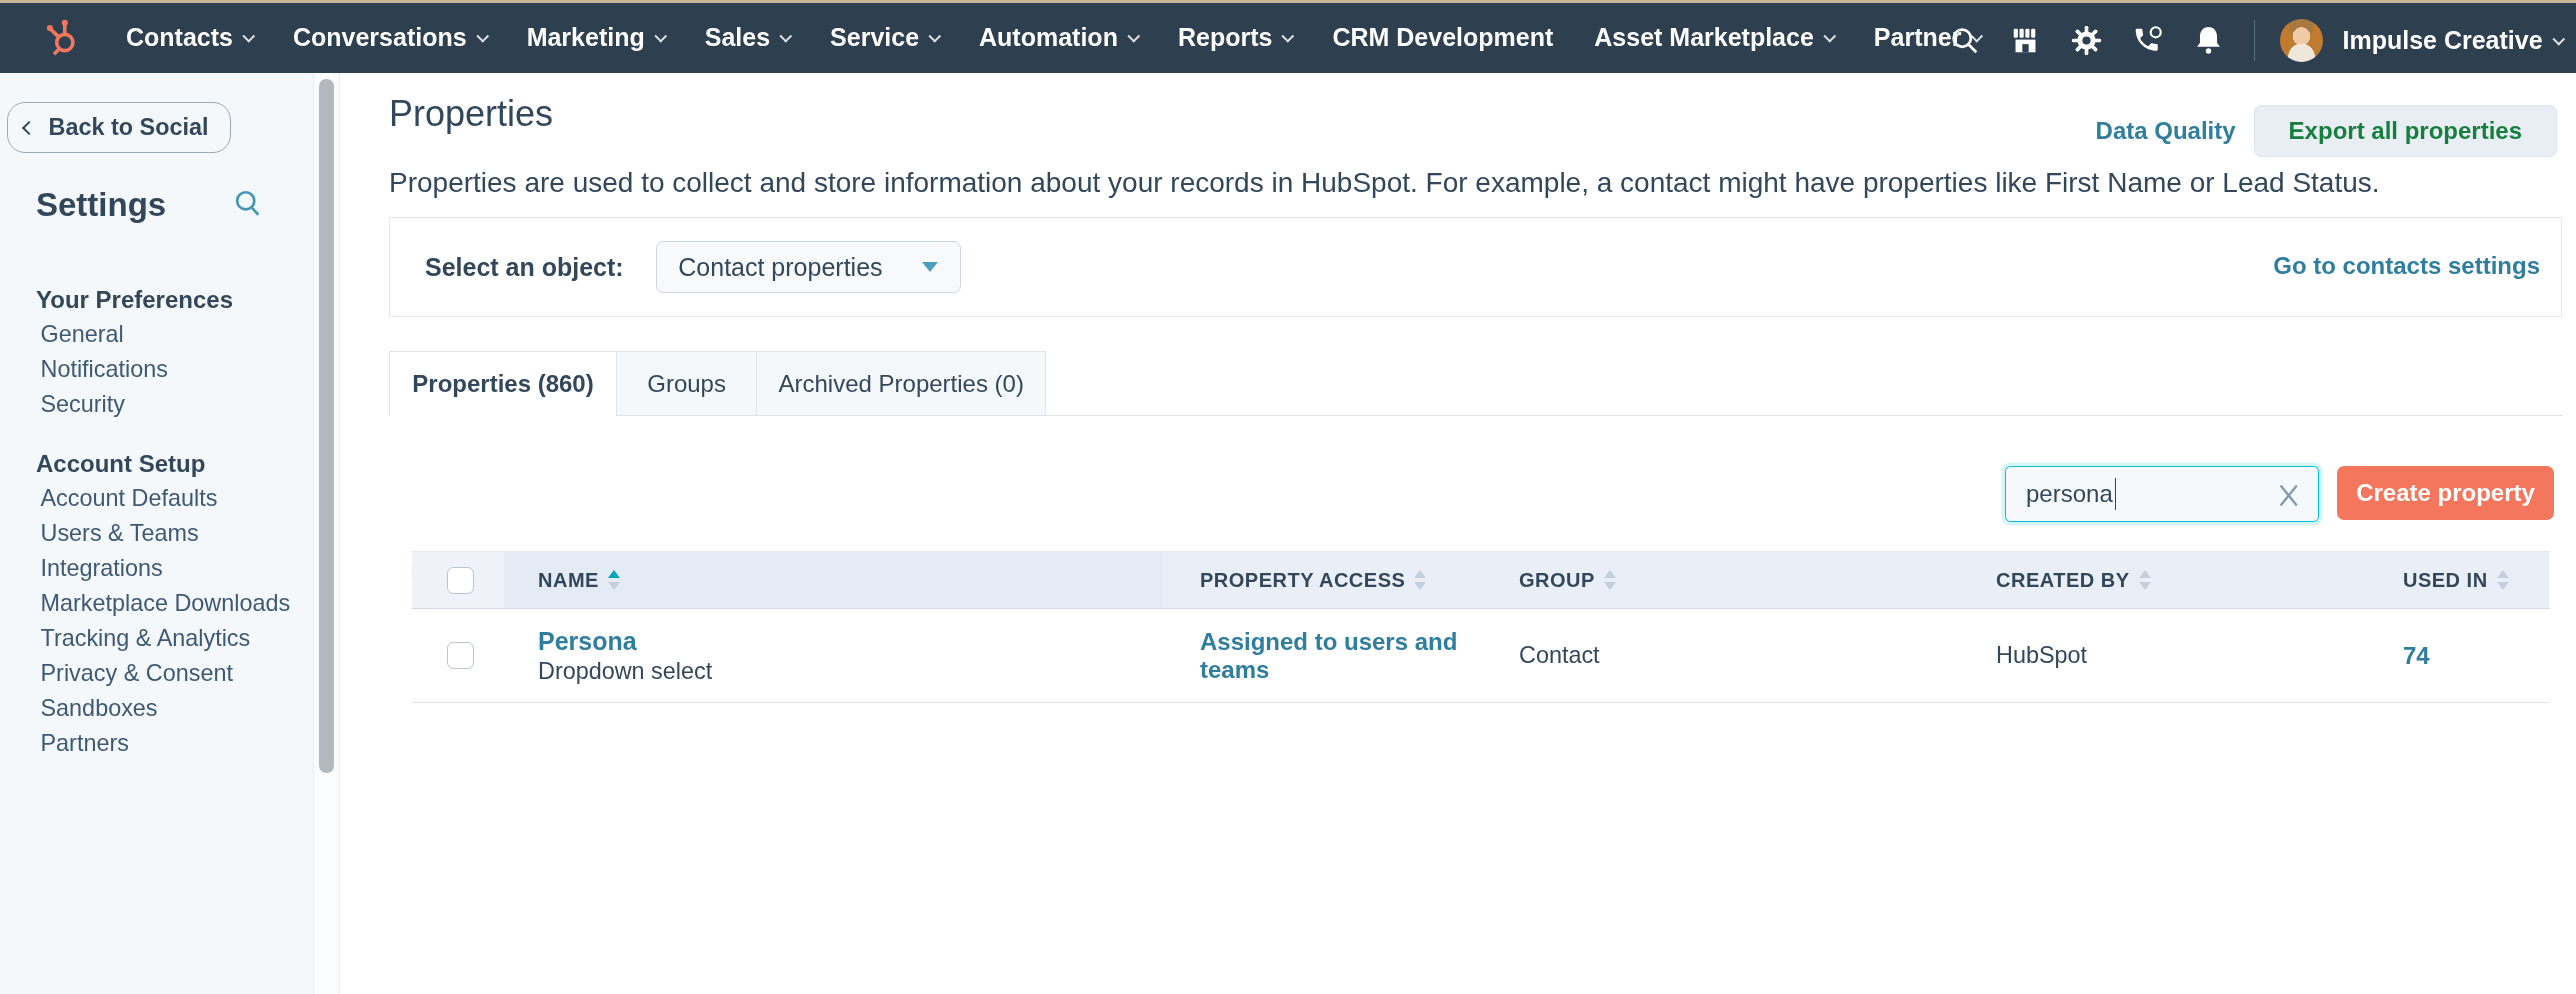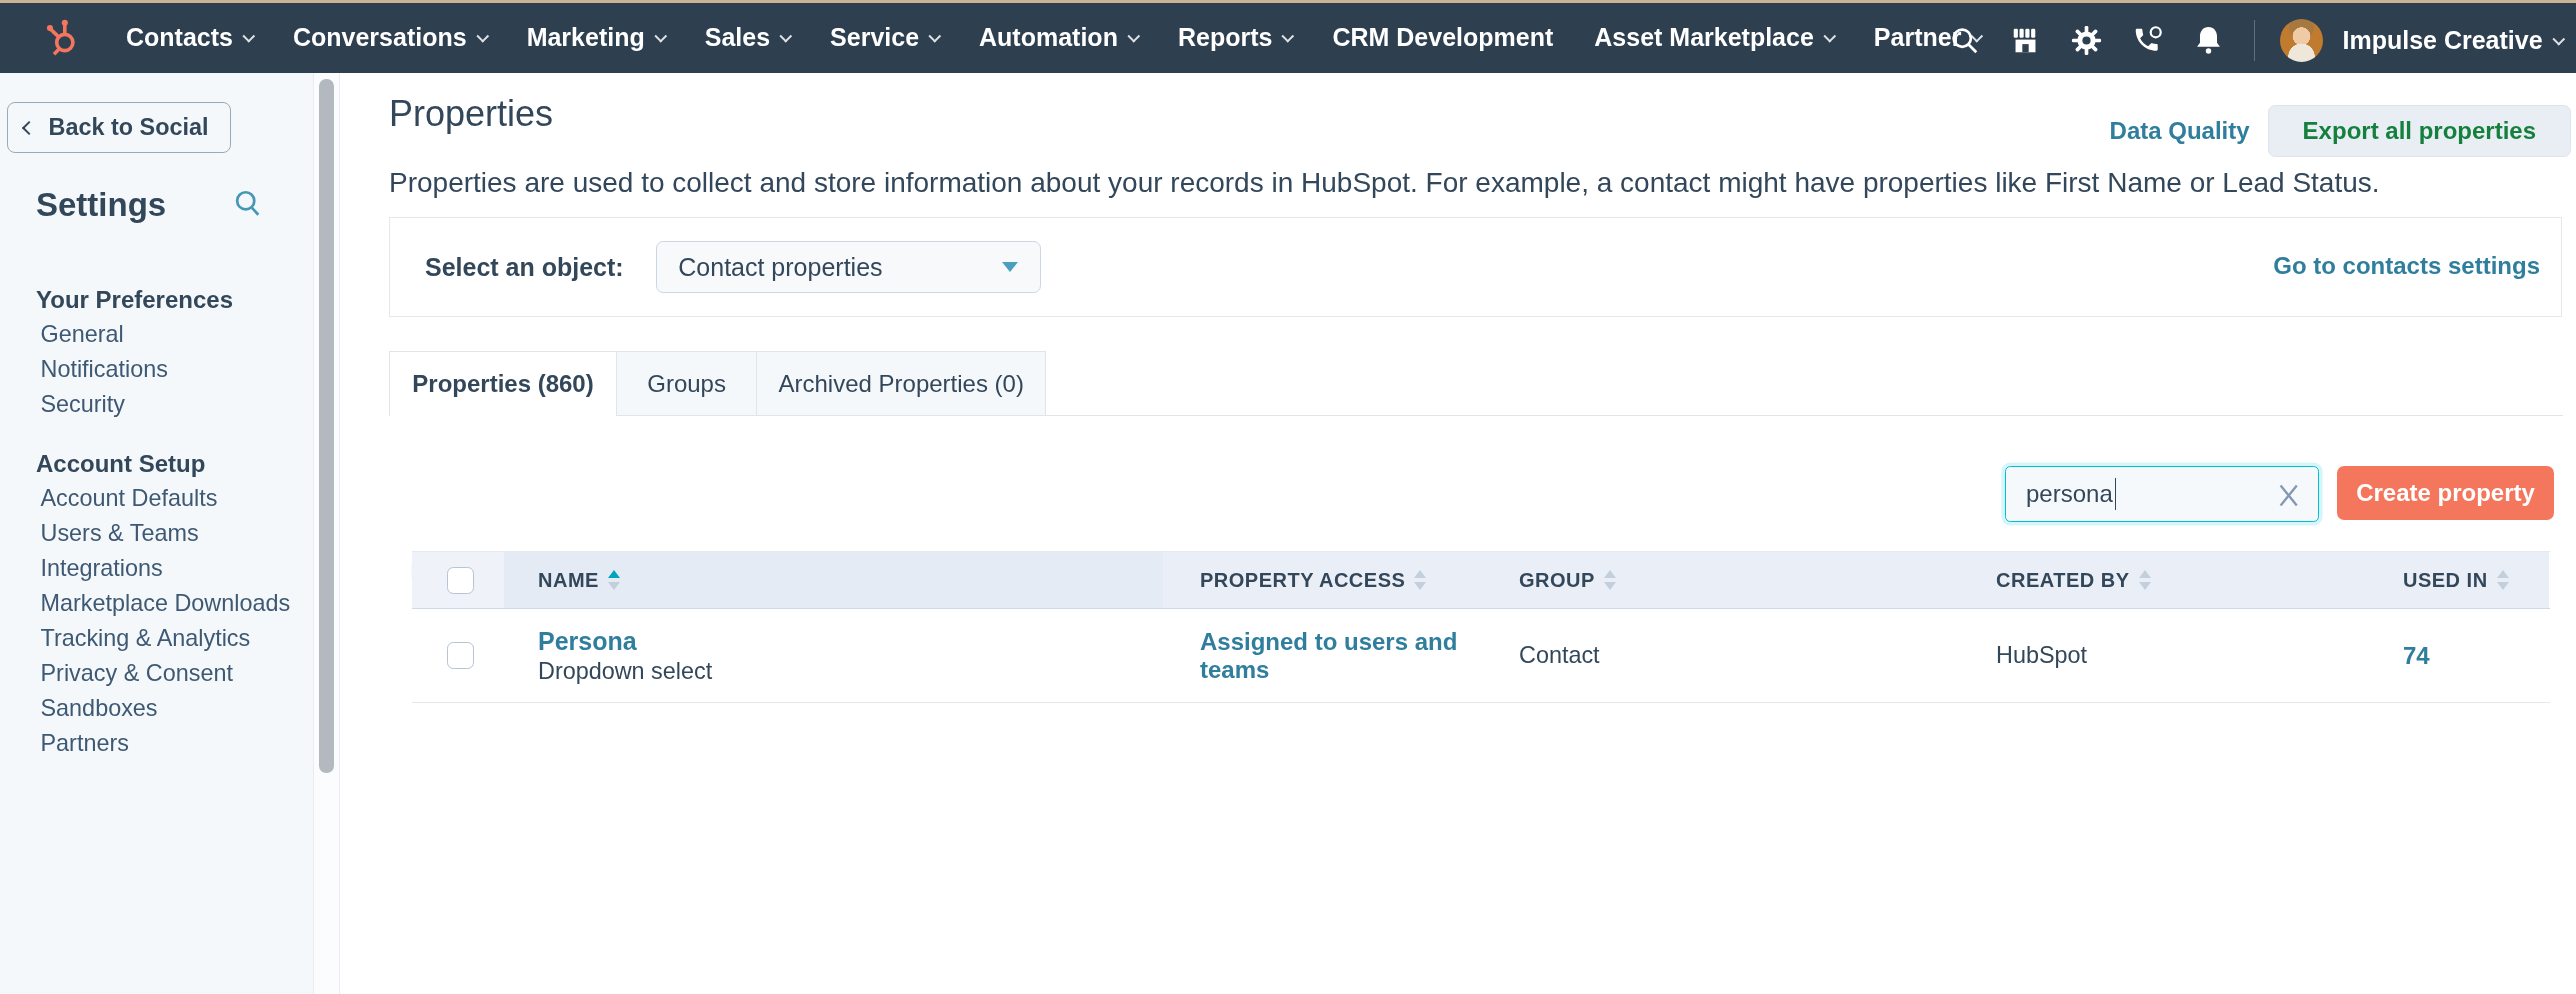--- a/index.html
+++ b/index.html
@@ -19,42 +19,42 @@
   .avatar{width:43px;height:43px;border-radius:50%;margin-left:25px;cursor:pointer;
     background:
       radial-gradient(circle at 50% 88%, #efe7d9 0 30%, rgba(0,0,0,0) 31%),
       radial-gradient(circle at 50% 40%, #f0c9a5 0 26%, rgba(0,0,0,0) 27%),
       radial-gradient(circle at 50% 20%, #a8793f 0 30%, rgba(0,0,0,0) 31%),
       #c07b2e;}
   .account{display:flex;align-items:center;color:#fff;font-size:25px;font-weight:600;margin-left:20px;cursor:pointer;}
 
   
   .sidebar{position:absolute;left:0;top:73px;width:313px;height:921px;background:#f5f8fa;}
-  .back-btn{position:absolute;left:7.2px;top:29px;height:51px;padding:0 21.6px 0 16px;border:0.9px solid rgba(66,91,118,.5);border-radius:8px;display:flex;align-items:center;color:#33475b;font-size:23.4px;font-weight:bold;cursor:pointer;background:transparent;}
+  .back-btn{position:absolute;left:7.2px;top:29px;height:51px;padding:0 21.6px 0 16px;border:0.9px solid rgba(66,91,118,.5);border-radius:18px;display:flex;align-items:center;color:#33475b;font-size:23.4px;font-weight:bold;cursor:pointer;background:transparent;}
   .chev-left{display:inline-block;width:10px;height:10px;border-left:2.3px solid #33475b;border-bottom:2.3px solid #33475b;transform:rotate(45deg);margin-right:14.4px;}
   .settings-row{position:absolute;left:36px;top:113px;width:225px;display:flex;align-items:center;justify-content:space-between;}
   .settings-title{font-size:33px;font-weight:bold;color:#33475b;}
   .side-nav{position:absolute;left:36px;top:210px;width:270px;}
   .side-heading{height:34px;display:flex;align-items:center;font-size:24px;font-weight:bold;color:#33475b;}
   .side-item{height:35px;display:flex;align-items:center;font-size:23.4px;color:#3e5974;padding-left:4.5px;cursor:pointer;white-space:nowrap;}
   .side-gap{height:25px;}
   .scrollgutter{position:absolute;left:313px;top:73px;width:27px;height:921px;background:#fbfcfd;border-left:0.9px solid #e9edf1;border-right:0.9px solid #e9edf1;}
   .scrollthumb{position:absolute;left:5.4px;top:6.3px;width:14.4px;height:694px;border-radius:7.2px;background:#b4b9bf;}
 
   
   .main{position:absolute;left:340px;top:73px;width:2236px;height:921px;background:#fff;}
   .page-title{position:absolute;left:49px;top:20px;font-size:36px;font-weight:500;color:#33475b;}
-  .header-actions{position:absolute;right:5px;top:32px;height:52px;display:flex;align-items:center;}
+  .header-actions{position:absolute;right:19px;top:32px;height:52px;display:flex;align-items:center;}
   .link{color:#2f7e9e;font-weight:bold;cursor:pointer;}
   .dq-link{font-size:24px;margin-right:18px;}
   .btn-secondary{height:52px;padding:0 34px;background:#e9eef5;border:0.9px solid #dde4ec;border-radius:7.2px;color:#15803d;font-size:24px;font-weight:bold;display:flex;align-items:center;cursor:pointer;}
   .page-desc{position:absolute;left:49px;top:94px;font-size:28px;color:#33475b;}
   .select-box{position:absolute;left:49px;top:144px;width:2173px;height:100px;border:0.9px solid #e3e8ef;display:flex;align-items:center;}
   .select-label{margin-left:35px;font-size:25px;font-weight:bold;color:#33475b;}
-  .dropdown{margin-left:32px;width:385px;height:52px;border:0.9px solid #ccd6e2;border-radius:7.2px;background:#f7f9fb;display:flex;align-items:center;justify-content:space-between;padding:0 21.6px;cursor:pointer;}
+  .dropdown{margin-left:32px;width:305px;height:52px;border:0.9px solid #ccd6e2;border-radius:7.2px;background:#f7f9fb;display:flex;align-items:center;justify-content:space-between;padding:0 21.6px;cursor:pointer;}
   .dropdown-value{font-size:25px;color:#33475b;}
   .tri-down{width:0;height:0;border-left:8px solid transparent;border-right:8px solid transparent;border-top:10px solid #4a9fbd;display:inline-block;}
   .go-link{position:absolute;right:21px;top:34px;font-size:24px;}
 
   .tabs{position:absolute;left:49px;top:278px;display:flex;}
   .tab{height:65px;display:flex;align-items:center;justify-content:center;font-size:24px;color:#33475b;border:0.9px solid #e0e5ec;background:#f5f8fa;cursor:pointer;}
   .tab.active{background:#fff;border-bottom:none;font-weight:bold;}
   .tab+.tab{margin-left:-0.9px;}
   .tabline{position:absolute;left:277px;top:342px;width:1946px;height:0.9px;background:#e0e5ec;}
 

